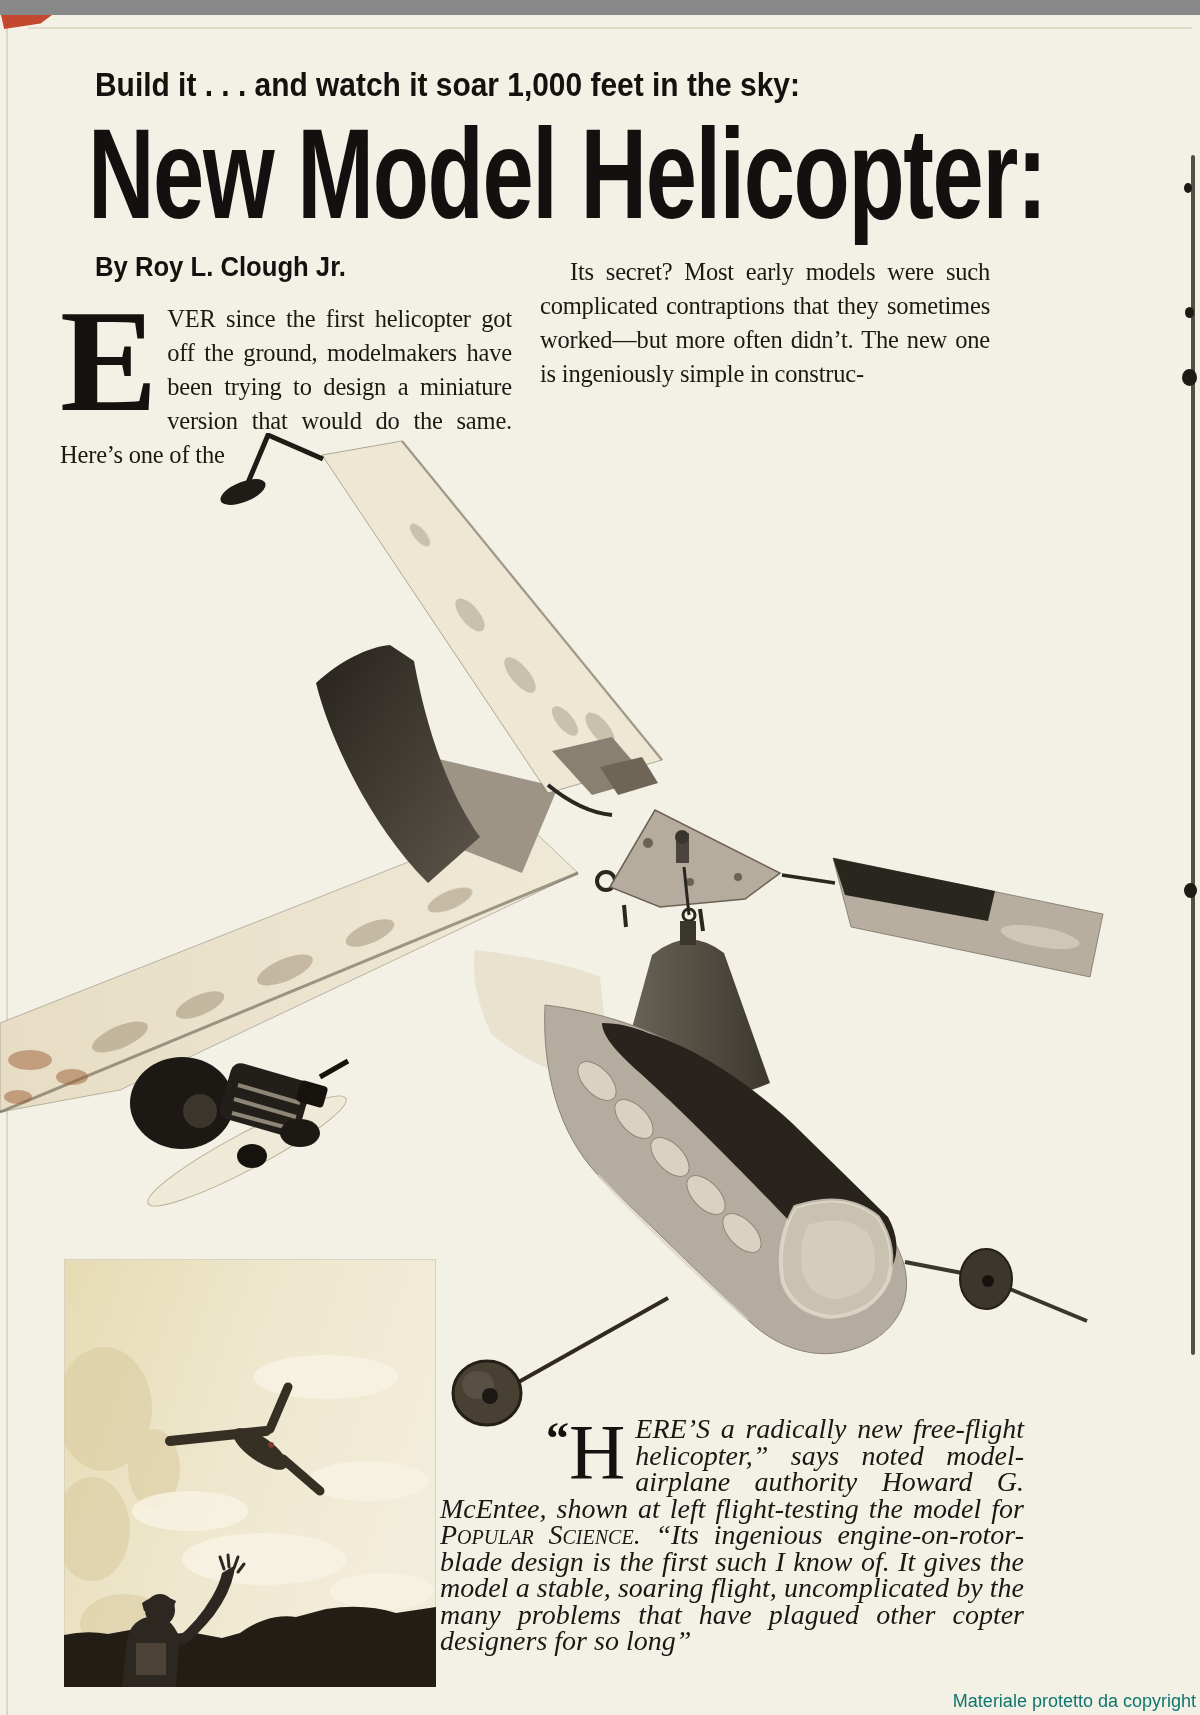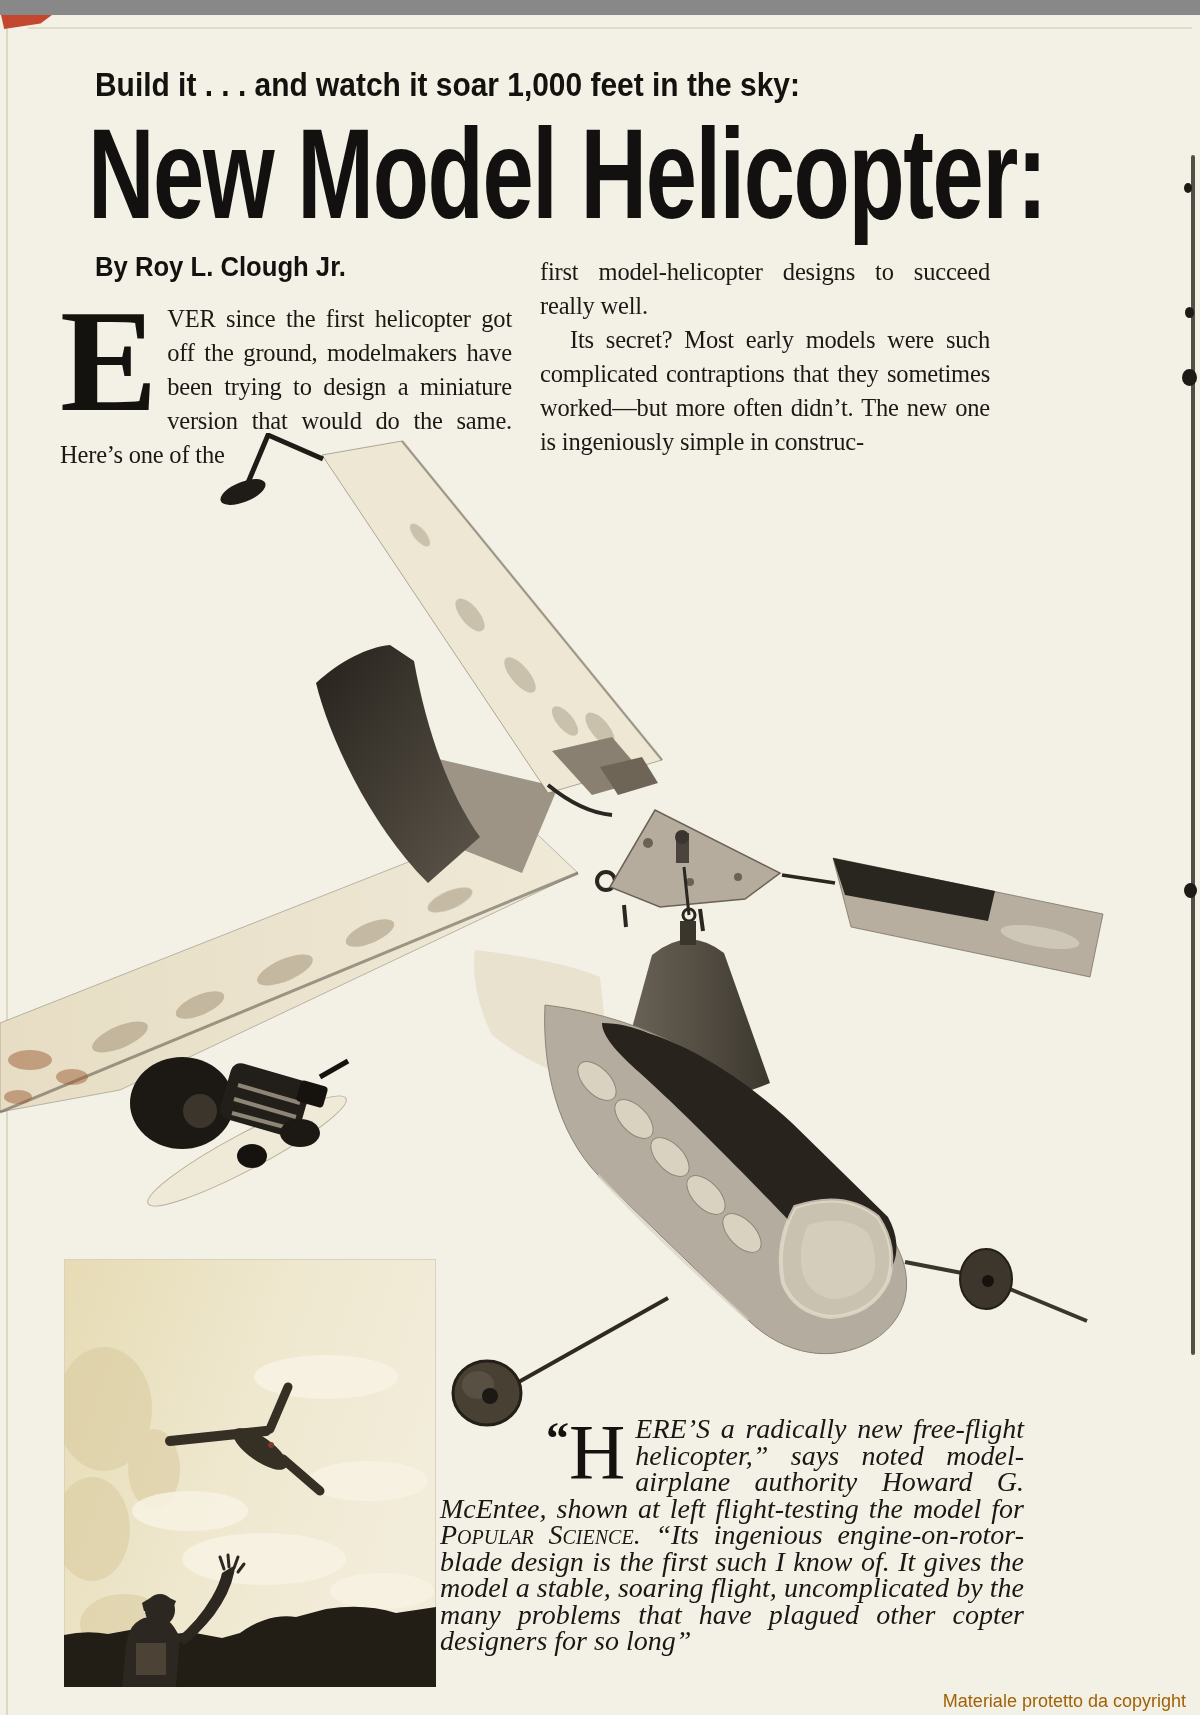--- a/index.html
+++ b/index.html
@@ -54,22 +54,22 @@
     position:absolute; left:440px; top:1401px; width:584px;
     font:italic 400 28px/26.5px "Liberation Serif", serif; text-align:justify; color:#1a1714;
   }
   .quote-spacer { float:left; width:106px; height:54px; }
   .quote-cap { float:left; margin:0 10px 0 0; height:54px; font-style:normal; color:#14120f; }
   .quote-openq { display:inline-block; font:700 46px/1 "Liberation Serif", serif; vertical-align:top; margin-top:0; }
   .quote-h { display:inline-block; font:400 78px/0.82 "Liberation Serif", serif; vertical-align:top; margin-top:4px; }
   .smallcaps { font-variant:small-caps; }
 
   .watermark {
-    position:absolute; right:14px; top:1676px;
-    font:18px/1.2 "Liberation Sans", sans-serif; color:#a16207;
+    position:absolute; right:4px; top:1676px;
+    font:18px/1.2 "Liberation Sans", sans-serif; color:#0f766e;
   }
 </style>
 </head>
 <body>
 
 <div class="page">
 
   <div class="top-edge-line"></div>
   <div class="left-edge-line"></div>
   <div class="red-corner-mark"></div>
@@ -80,21 +80,20 @@
   <div class="edge-dot d4"></div>
 
   <div class="kicker">Build it . . . and watch it soar 1,000 feet in the sky:</div>
   <h1 class="title" style="margin:0;">New Model Helicopter:</h1>
   <div class="byline">By Roy L. Clough Jr.</div>
 
   <div class="col col-1">
     <p class="para"><span class="dropcap-e">E</span><span>VER since the first helicopter got off the ground, modelmakers have been trying to design a miniature version that would do the same. Here’s one of the</span></p>
   </div>
   <div class="col col-2">
-    <p class="para">first model-helicopter designs to succeed really well.</p>
     <p class="para indent">Its secret? Most early models were such complicated contraptions that they sometimes worked—but more often didn’t. The new one is ingeniously simple in construc-</p>
   </div>
 
   <svg class="hero-photo" viewBox="0 418 1200 1000" xmlns="http://www.w3.org/2000/svg">
     <defs>
       <linearGradient id="wingGrad" x1="0" y1="0" x2="1" y2="0">
         <stop offset="0" stop-color="#e7ddc4"></stop>
           <stop offset="1" stop-color="#efe9d7"></stop>
       </linearGradient>
       <linearGradient id="coneGrad" x1="0" y1="0" x2="1" y2="0">

